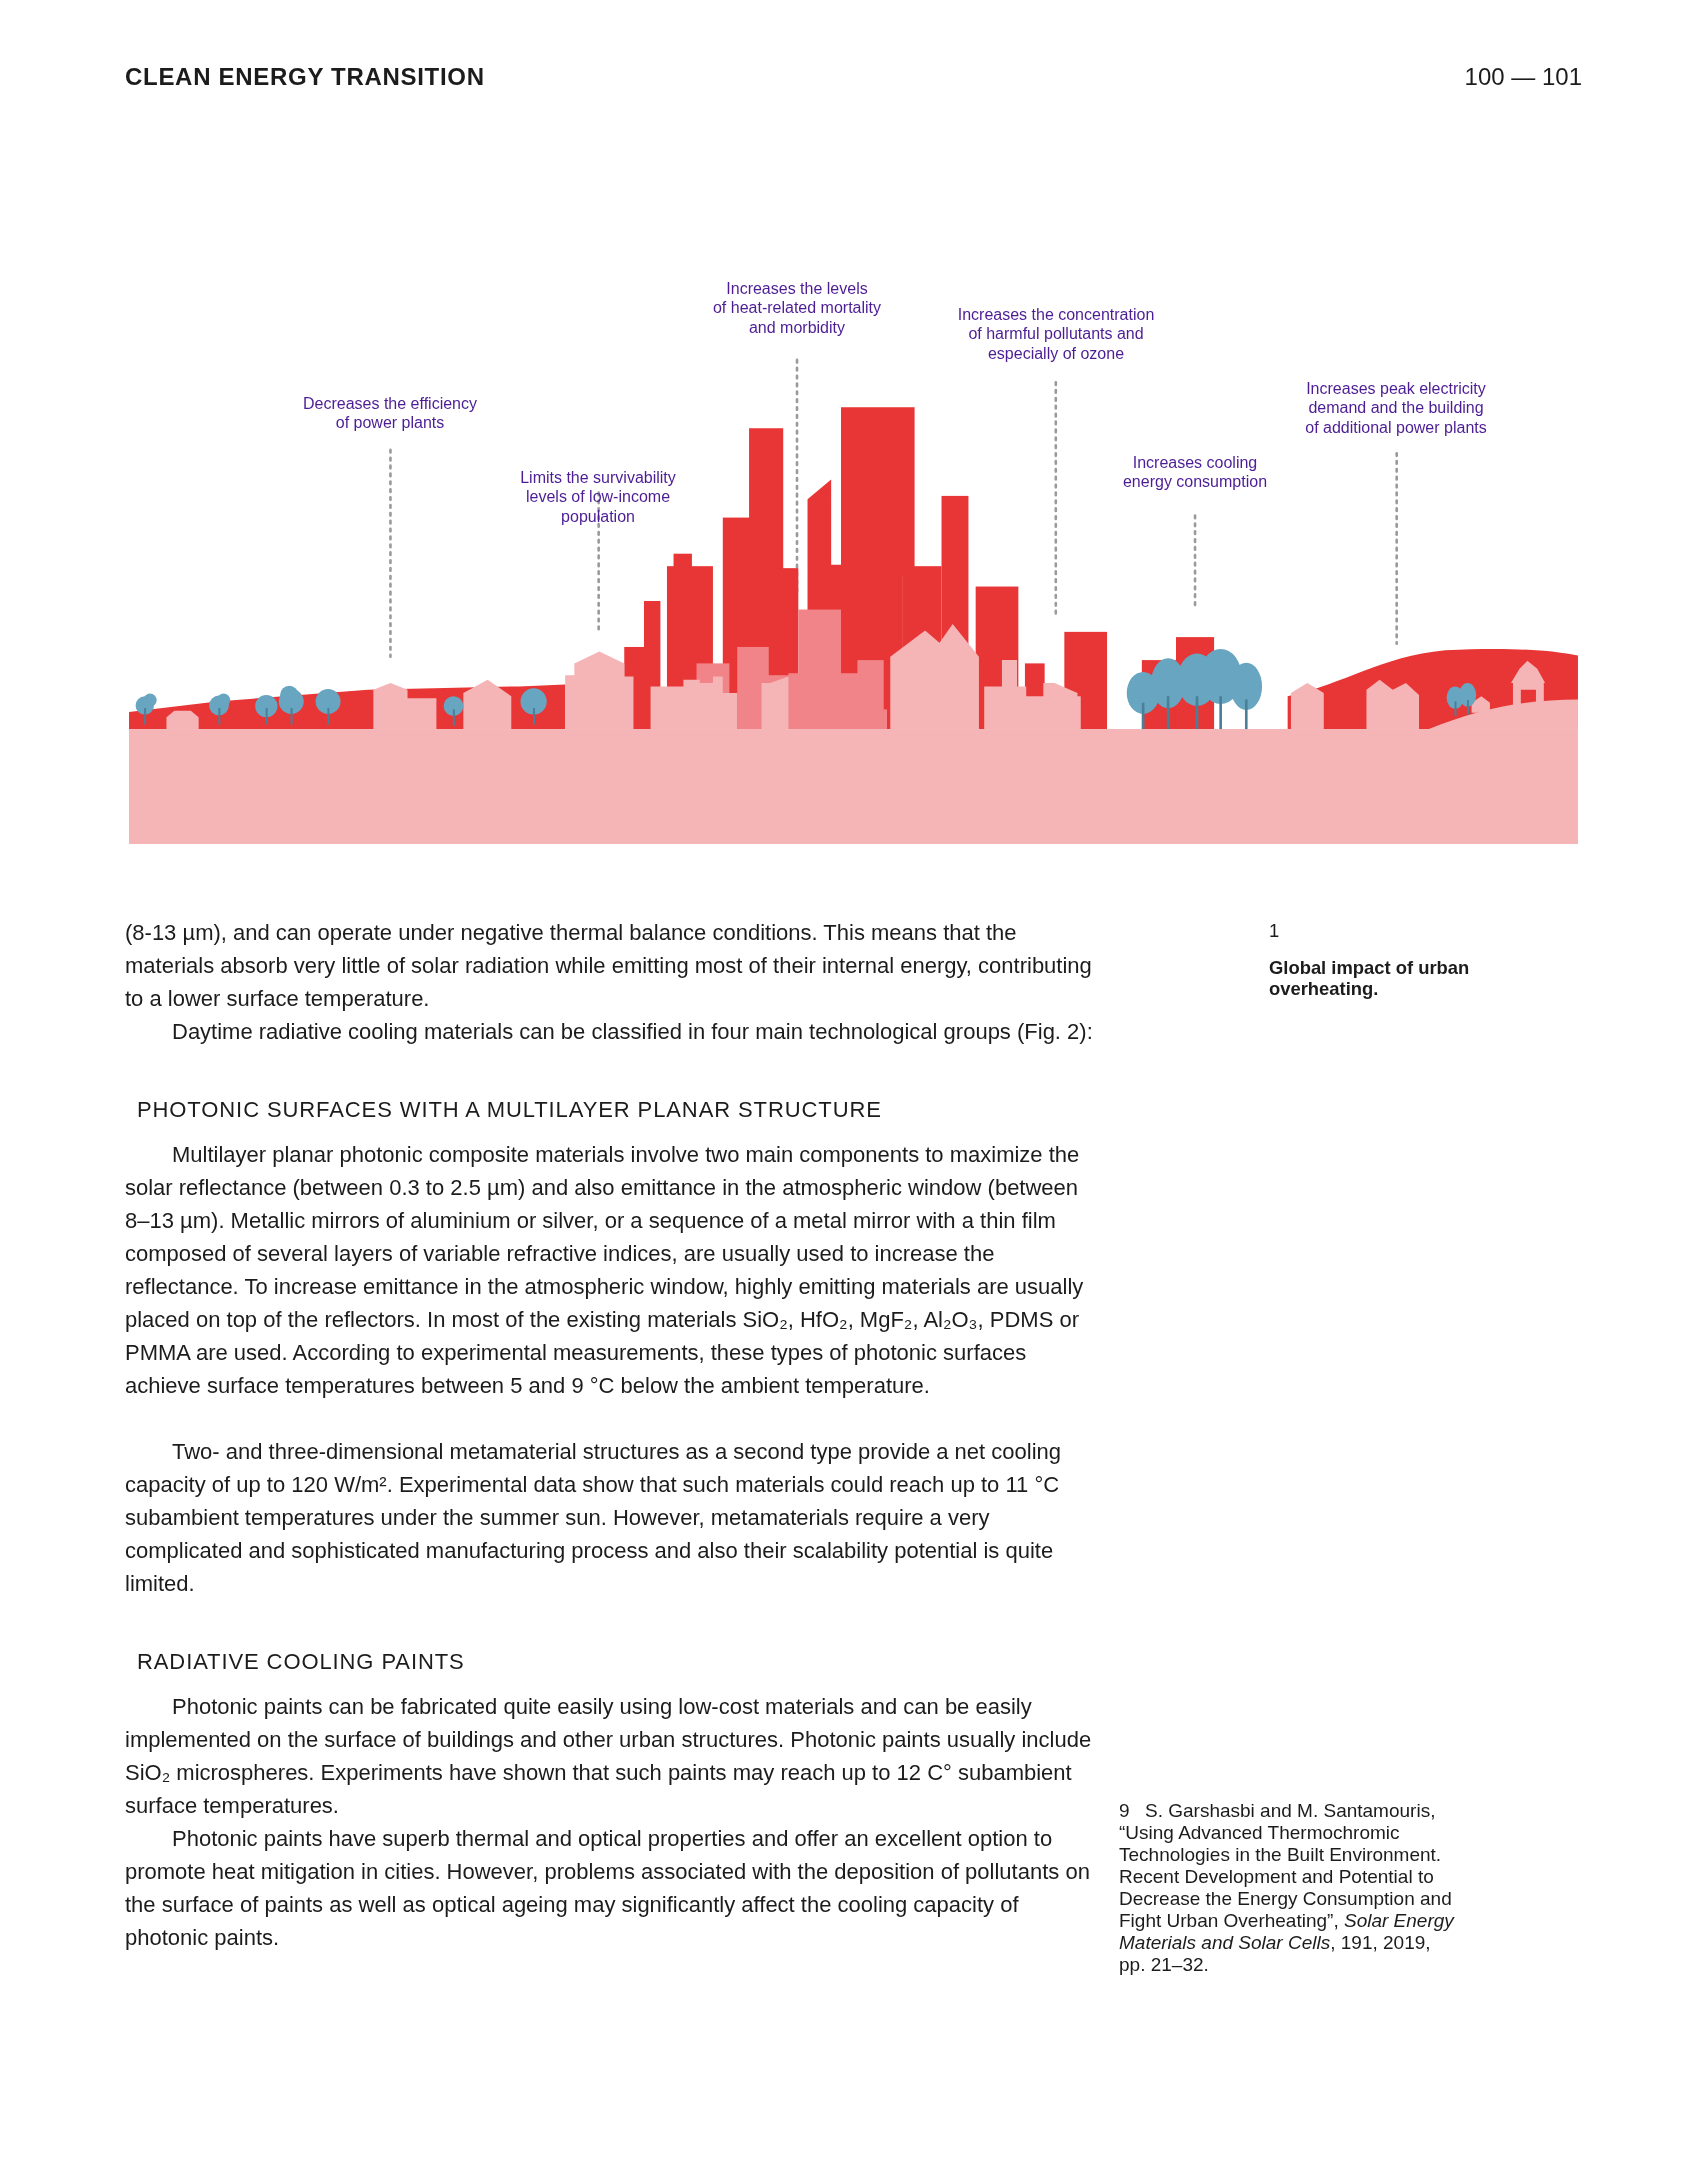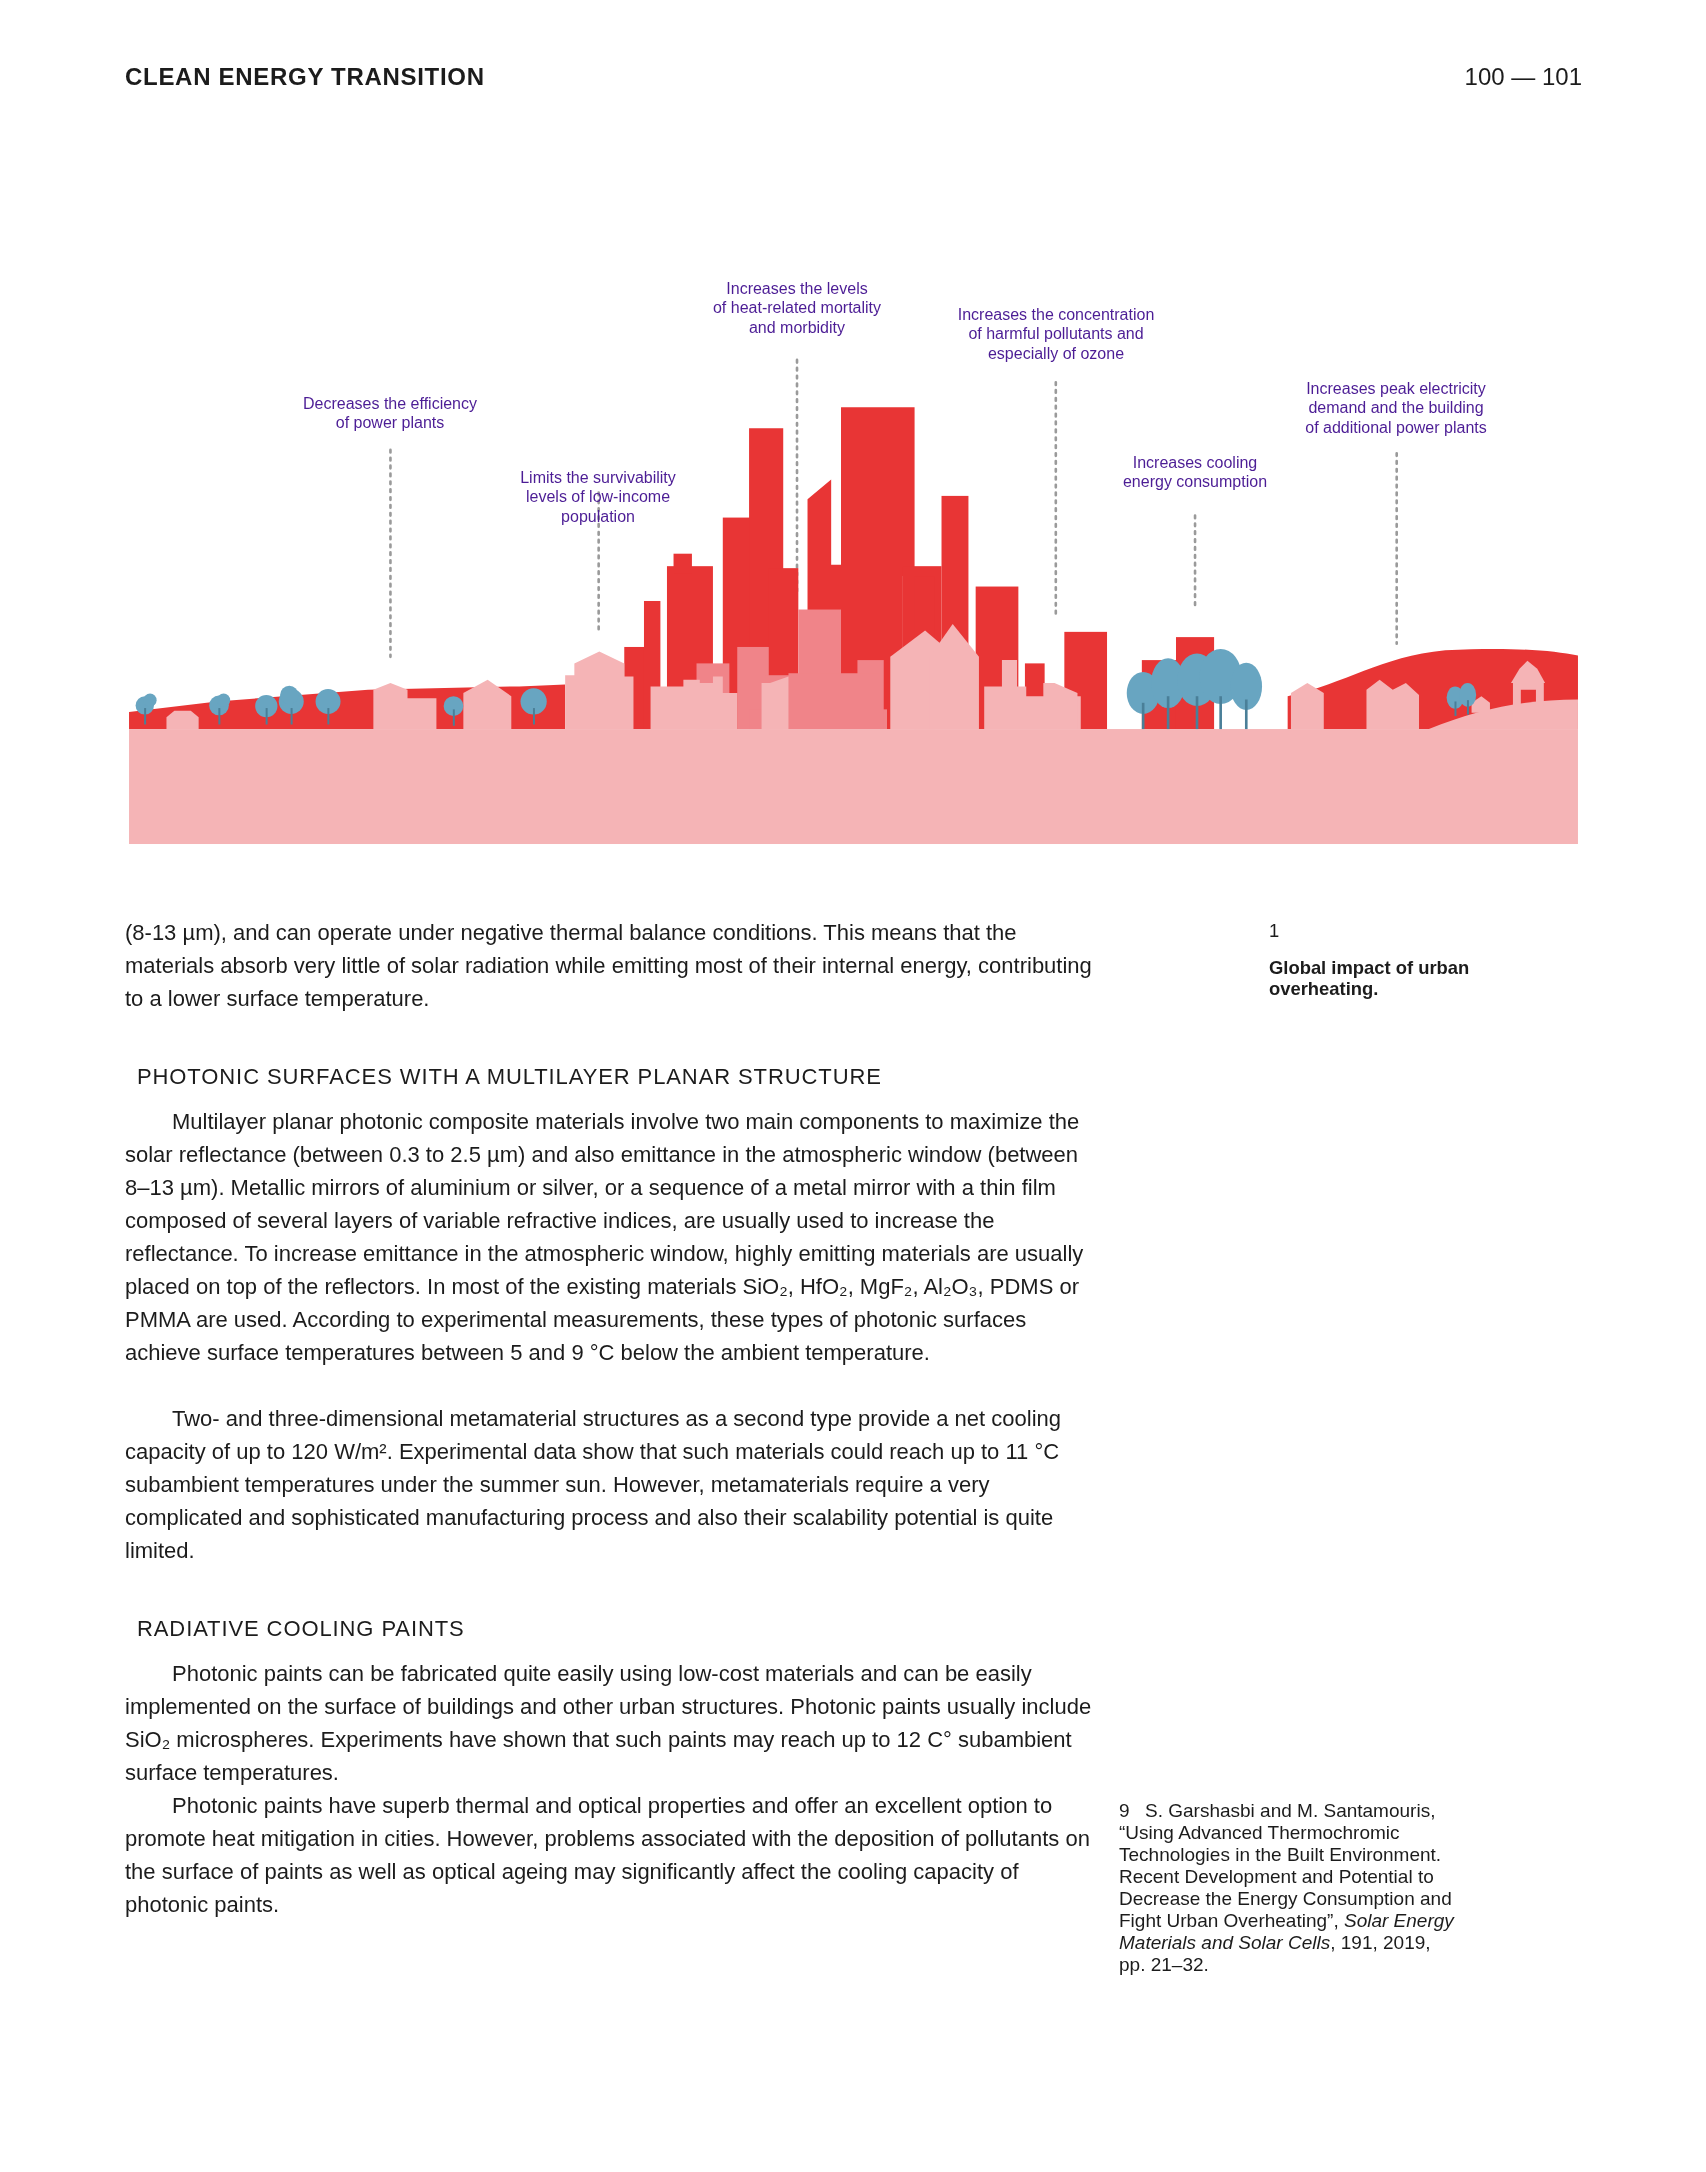--- a/index.html
+++ b/index.html
@@ -183,20 +183,21 @@
 of additional power plants</div>
 </div>
 
 <div class="caption">
   <div class="caption-num">1</div>
   <div class="caption-title">Global impact of urban overheating.</div>
 </div>
 
 <div class="body-col" style="top:916px;">
   <p class="p">(8-13 µm), and can operate under negative thermal balance conditions. This means that the materials absorb very little of solar radiation while emitting most of their internal energy, contributing to a lower surface temperature.</p>
+  <p class="p indent">Daytime radiative cooling materials can be classified in four main technological groups (Fig. 2):</p>
   <div class="gap"></div>
   <h2 class="section-title">PHOTONIC SURFACES WITH A MULTILAYER PLANAR STRUCTURE</h2>
   <p class="p indent">Multilayer planar photonic composite materials involve two main components to maximize the solar reflectance (between 0.3 to 2.5 µm) and also emittance in the atmospheric window (between 8–13 µm). Metallic mirrors of aluminium or silver, or a sequence of a metal mirror with a thin film composed of several layers of variable refractive indices, are usually used to increase the reflectance. To increase emittance in the atmospheric window, highly emitting materials are usually placed on top of the reflectors. In most of the existing materials SiO₂, HfO₂, MgF₂, Al₂O₃, PDMS or PMMA are used. According to experimental measurements, these types of photonic surfaces achieve surface temperatures between 5 and 9 °C below the ambient temperature.</p>
   <div class="gap"></div>
   <p class="p indent">Two- and three-dimensional metamaterial structures as a second type provide a net cooling capacity of up to 120 W/m². Experimental data show that such materials could reach up to 11 °C subambient temperatures under the summer sun. However, metamaterials require a very complicated and sophisticated manufacturing process and also their scalability potential is quite limited.</p>
   <div class="gap"></div>
   <h2 class="section-title">RADIATIVE COOLING PAINTS</h2>
   <p class="p indent">Photonic paints can be fabricated quite easily using low-cost materials and can be easily implemented on the surface of buildings and other urban structures. Photonic paints usually include SiO₂ microspheres. Experiments have shown that such paints may reach up to 12 C° subambient surface temperatures.</p>
   <p class="p indent">Photonic paints have superb thermal and optical properties and offer an excellent option to promote heat mitigation in cities. However, problems associated with the deposition of pollutants on the surface of paints as well as optical ageing may significantly affect the cooling capacity of photonic paints.</p>
 </div>

